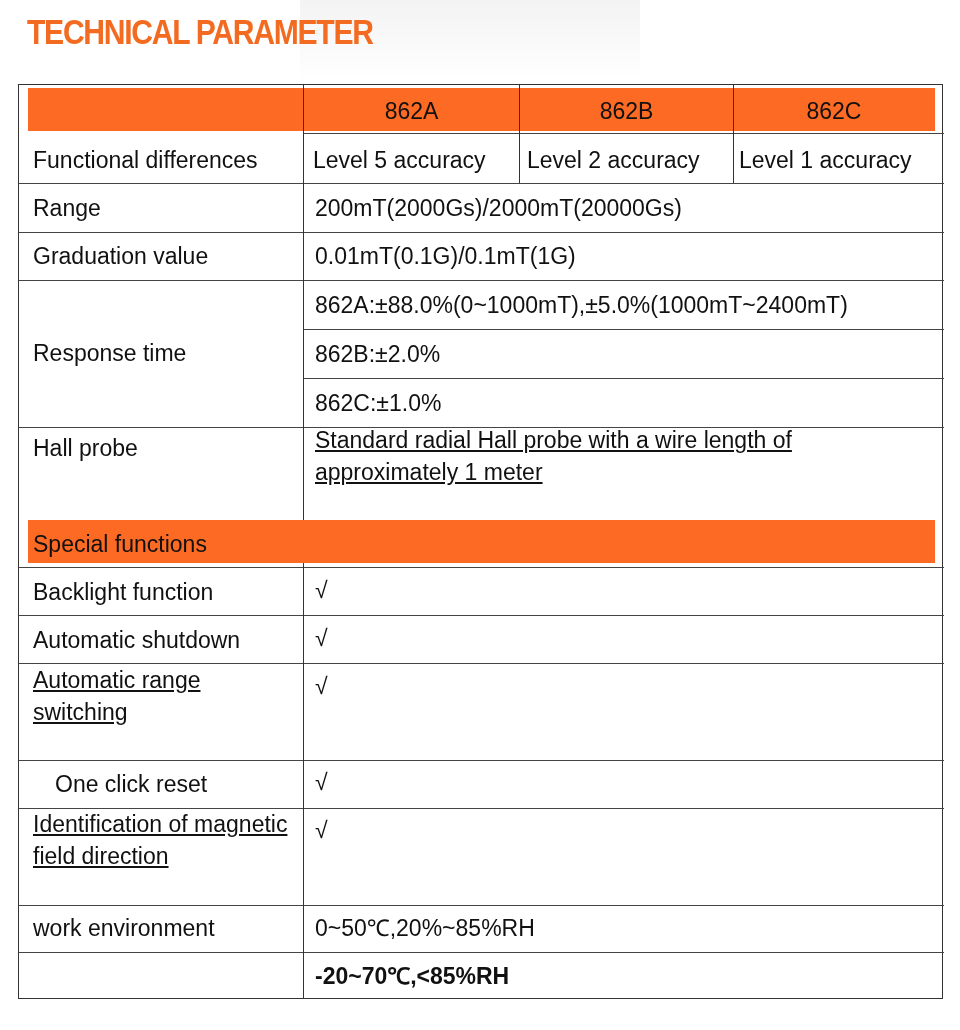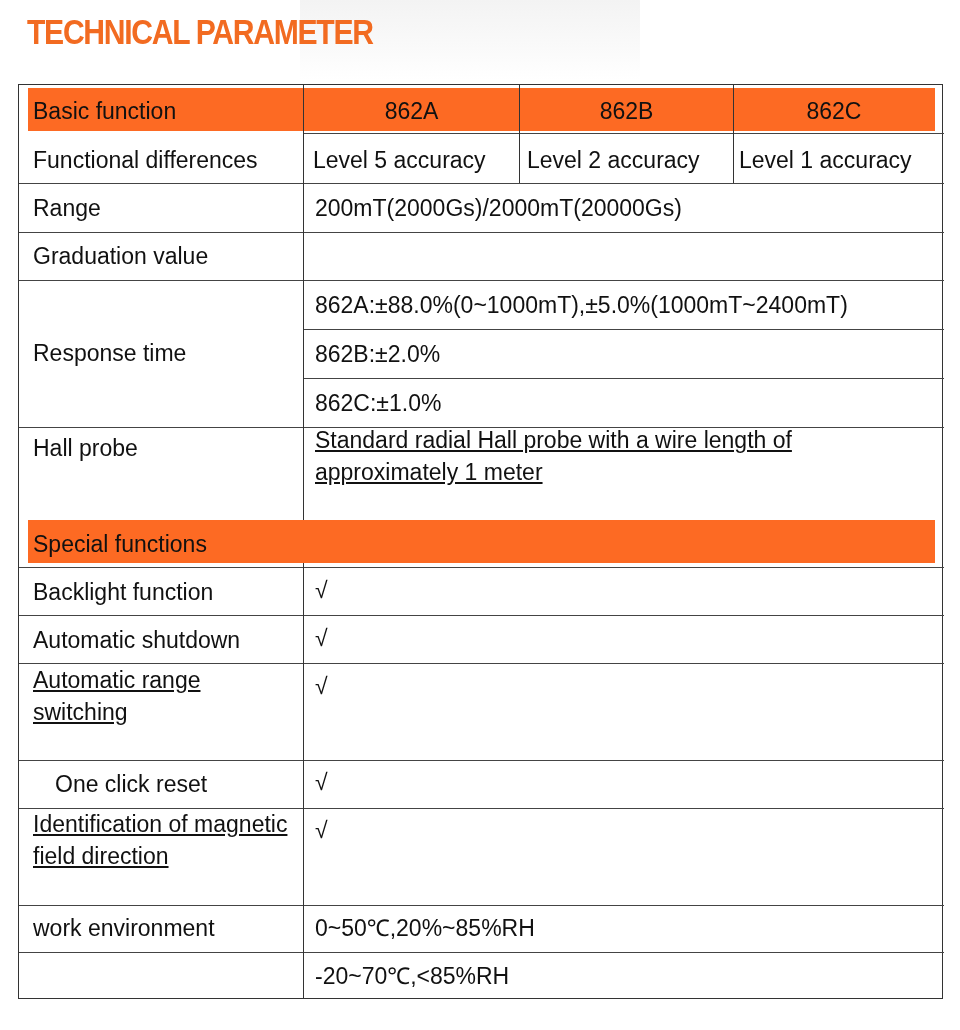--- a/index.html
+++ b/index.html
@@ -61,34 +61,34 @@
   <div class="hline" style="left:0; width:925px; top:675px;"></div>
   <div class="hline" style="left:0; width:925px; top:723px;"></div>
   <div class="hline" style="left:0; width:925px; top:820px;"></div>
   <div class="hline" style="left:0; width:925px; top:867px;"></div>
 
   <div class="vline" style="left:284px; top:0; height:435px;"></div>
   <div class="vline" style="left:284px; top:478px; height:435px;"></div>
   <div class="vline" style="left:500px; top:0; height:98px;"></div>
   <div class="vline" style="left:714px; top:0; height:98px;"></div>
 
-  <div class="cell lbl" style="top:2px;">Basic function</div>
   <div class="cell center" style="left:285px; width:215px; top:2px;">862A</div>
   <div class="cell center" style="left:501px; width:213px; top:2px;">862B</div>
   <div class="cell center" style="left:715px; width:200px; top:2px;">862C</div>
 
   <div class="cell lbl" style="top:51px;">Functional differences</div>
   <div class="cell" style="left:294px; top:51px;">Level 5 accuracy</div>
   <div class="cell" style="left:508px; top:51px;">Level 2 accuracy</div>
   <div class="cell" style="left:720px; top:51px;">Level 1 accuracy</div>
 
   <div class="cell lbl" style="top:99px;">Range</div>
   <div class="cell val" style="top:99px;">200mT(2000Gs)/2000mT(20000Gs)</div>
 
   <div class="cell lbl" style="top:147px;">Graduation value</div>
+  <div class="cell val" style="top:147px;">0.01mT(0.1G)/0.1mT(1G)</div>
 
   <div class="cell lbl" style="top:244px;">Response time</div>
   <div class="cell val" style="top:196px;">862A:±88.0%(0~1000mT),±5.0%(1000mT~2400mT)</div>
   <div class="cell val" style="top:245px;">862B:±2.0%</div>
   <div class="cell val" style="top:294px;">862C:±1.0%</div>
 
   <div class="cell lbl" style="top:339px;">Hall probe</div>
   <div class="cell val wrap" style="top:339px; width:590px;">Standard radial Hall probe with a wire length of approximately 1 meter</div>
 
   <div class="cell lbl" style="top:483px;">Backlight function</div>
@@ -104,14 +104,14 @@
 
   <div class="cell lbl" style="top:675px;margin-left:22px;">One click reset</div>
   <div class="cell val" style="top:673px;">√</div>
 
   <div class="cell lbl wrap" style="top:723px; width:272px;">Identification of magnetic field direction</div>
   <div class="cell val" style="top:721px;">√</div>
 
   <div class="cell lbl" style="top:819px;">work environment</div>
   <div class="cell val" style="top:819px;">0~50℃,20%~85%RH</div>
 
-  <div class="cell val" style="top:867px;">-20~70℃,&lt;85%RH</div>
+  <div class="cell val" style="top:867px;font-weight:bold;">-20~70℃,&lt;85%RH</div>
 </div>
 
 </body></html>

